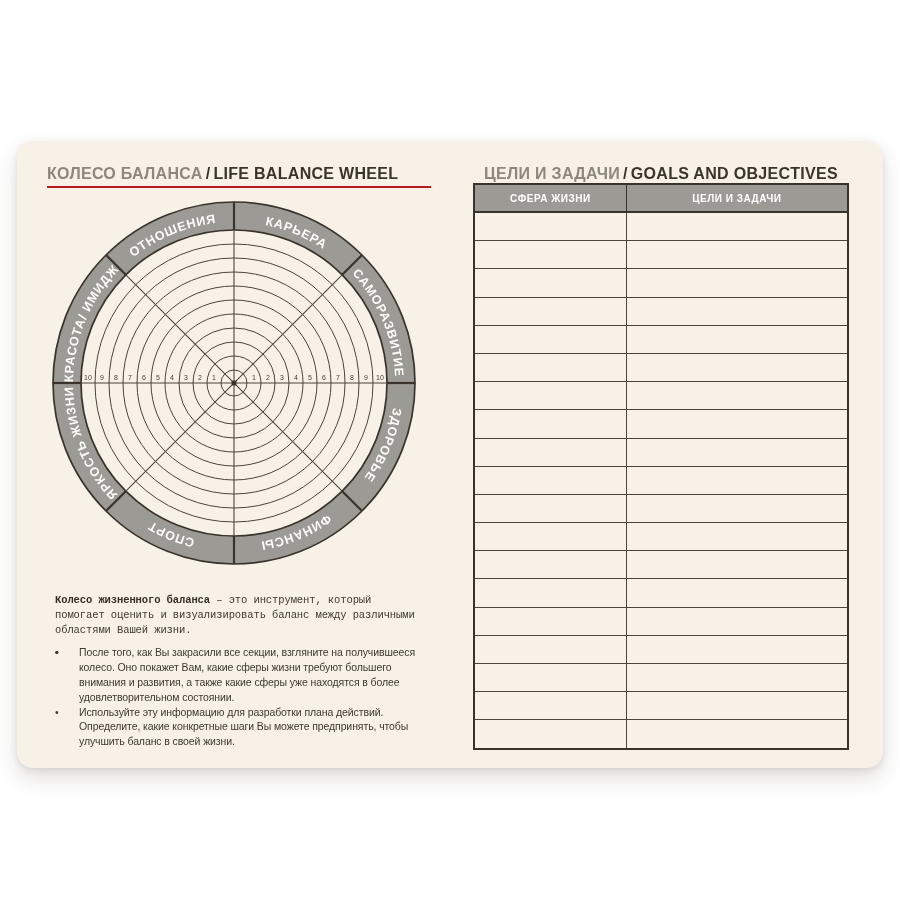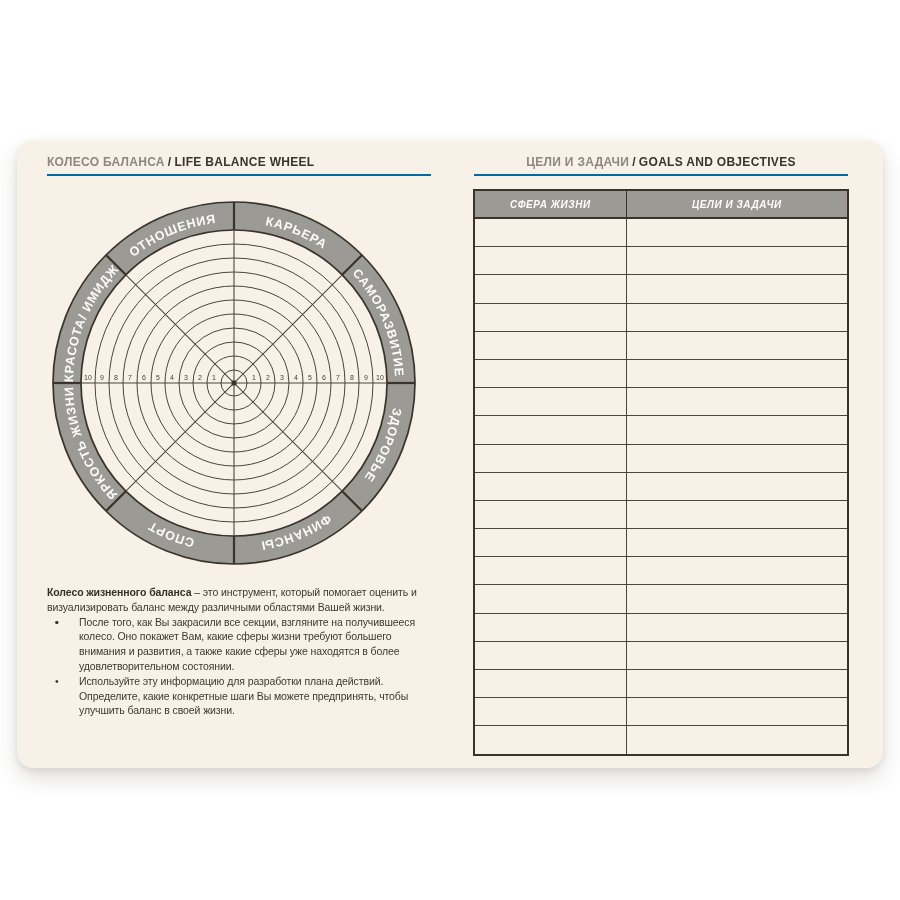--- a/index.html
+++ b/index.html
@@ -3,42 +3,42 @@
 <meta charset="utf-8">
 <style>
   html,body{margin:0;padding:0;}
   body{width:900px;height:900px;background:#ffffff;overflow:hidden;
        font-family:"Liberation Sans",sans-serif;}
   .stage{position:relative;width:900px;height:900px;background:#ffffff;}
   .card{position:absolute;left:17px;top:141px;width:866px;height:627px;
         background:#f7f1e8;border-radius:16px;
         box-shadow:0 10px 22px rgba(60,50,40,.16),0 2px 6px rgba(60,50,40,.10);}
   
-  .page-header{position:absolute;top:9px;height:24px;line-height:24px;
-        border-bottom:2px solid #0369a1;font-size:12px;font-weight:bold;
+  .page-header{position:absolute;top:21px;height:24px;line-height:24px;
+        border-bottom:2px solid #b91c1c;font-size:16px;font-weight:bold;
         letter-spacing:.3px;white-space:nowrap;color:#3a342c;}
   .ph-left{left:30px;width:384px;text-align:left;}
   .ph-right{left:457px;width:374px;text-align:center;}
   .h-ru{color:#8d8780;}
   .h-sep{color:#3a342c;padding:0 3px;}
   .h-en{color:#3a342c;}
   
   .wheel-svg{position:absolute;left:35px;top:60px;width:364px;height:364px;}
   
   .desc{position:absolute;left:30px;top:444px;width:388px;color:#3e382f;
         font-size:10.5px;line-height:14.8px;letter-spacing:-.1px;}
-  .desc p{margin:0;}
+  .desc p{margin:8px;font-family:Liberation Mono, monospace;}
   .desc b{font-weight:bold;color:#352f27;}
   .desc ul{margin:0;padding:0;list-style:none;}
   .desc li{position:relative;padding-left:32px;margin:0;}
   .desc li .blt{position:absolute;left:8px;top:0;}
   
-  .goals-table{position:absolute;left:456px;top:48px;width:376px;
+  .goals-table{position:absolute;left:456px;top:42px;width:376px;
         border-collapse:collapse;table-layout:fixed;
-        border:2.5px solid #39332b;background:transparent;font-style:italic;}
+        border:2.5px solid #39332b;background:transparent;}
   .goals-table th{background:#9b9a95;color:#ffffff;font-size:10px;
         font-weight:bold;letter-spacing:.5px;height:26px;padding:0;
         border:1.6px solid #39332b;border-bottom:2.2px solid #39332b;text-align:center;}
   .goals-table td{height:27.2px;padding:0;border:1.4px solid #4e463c;}
   .col1{width:40.7%;} .col2{width:59.3%;}
 </style>
 </head>
 <body>
 
 <div class="stage">

